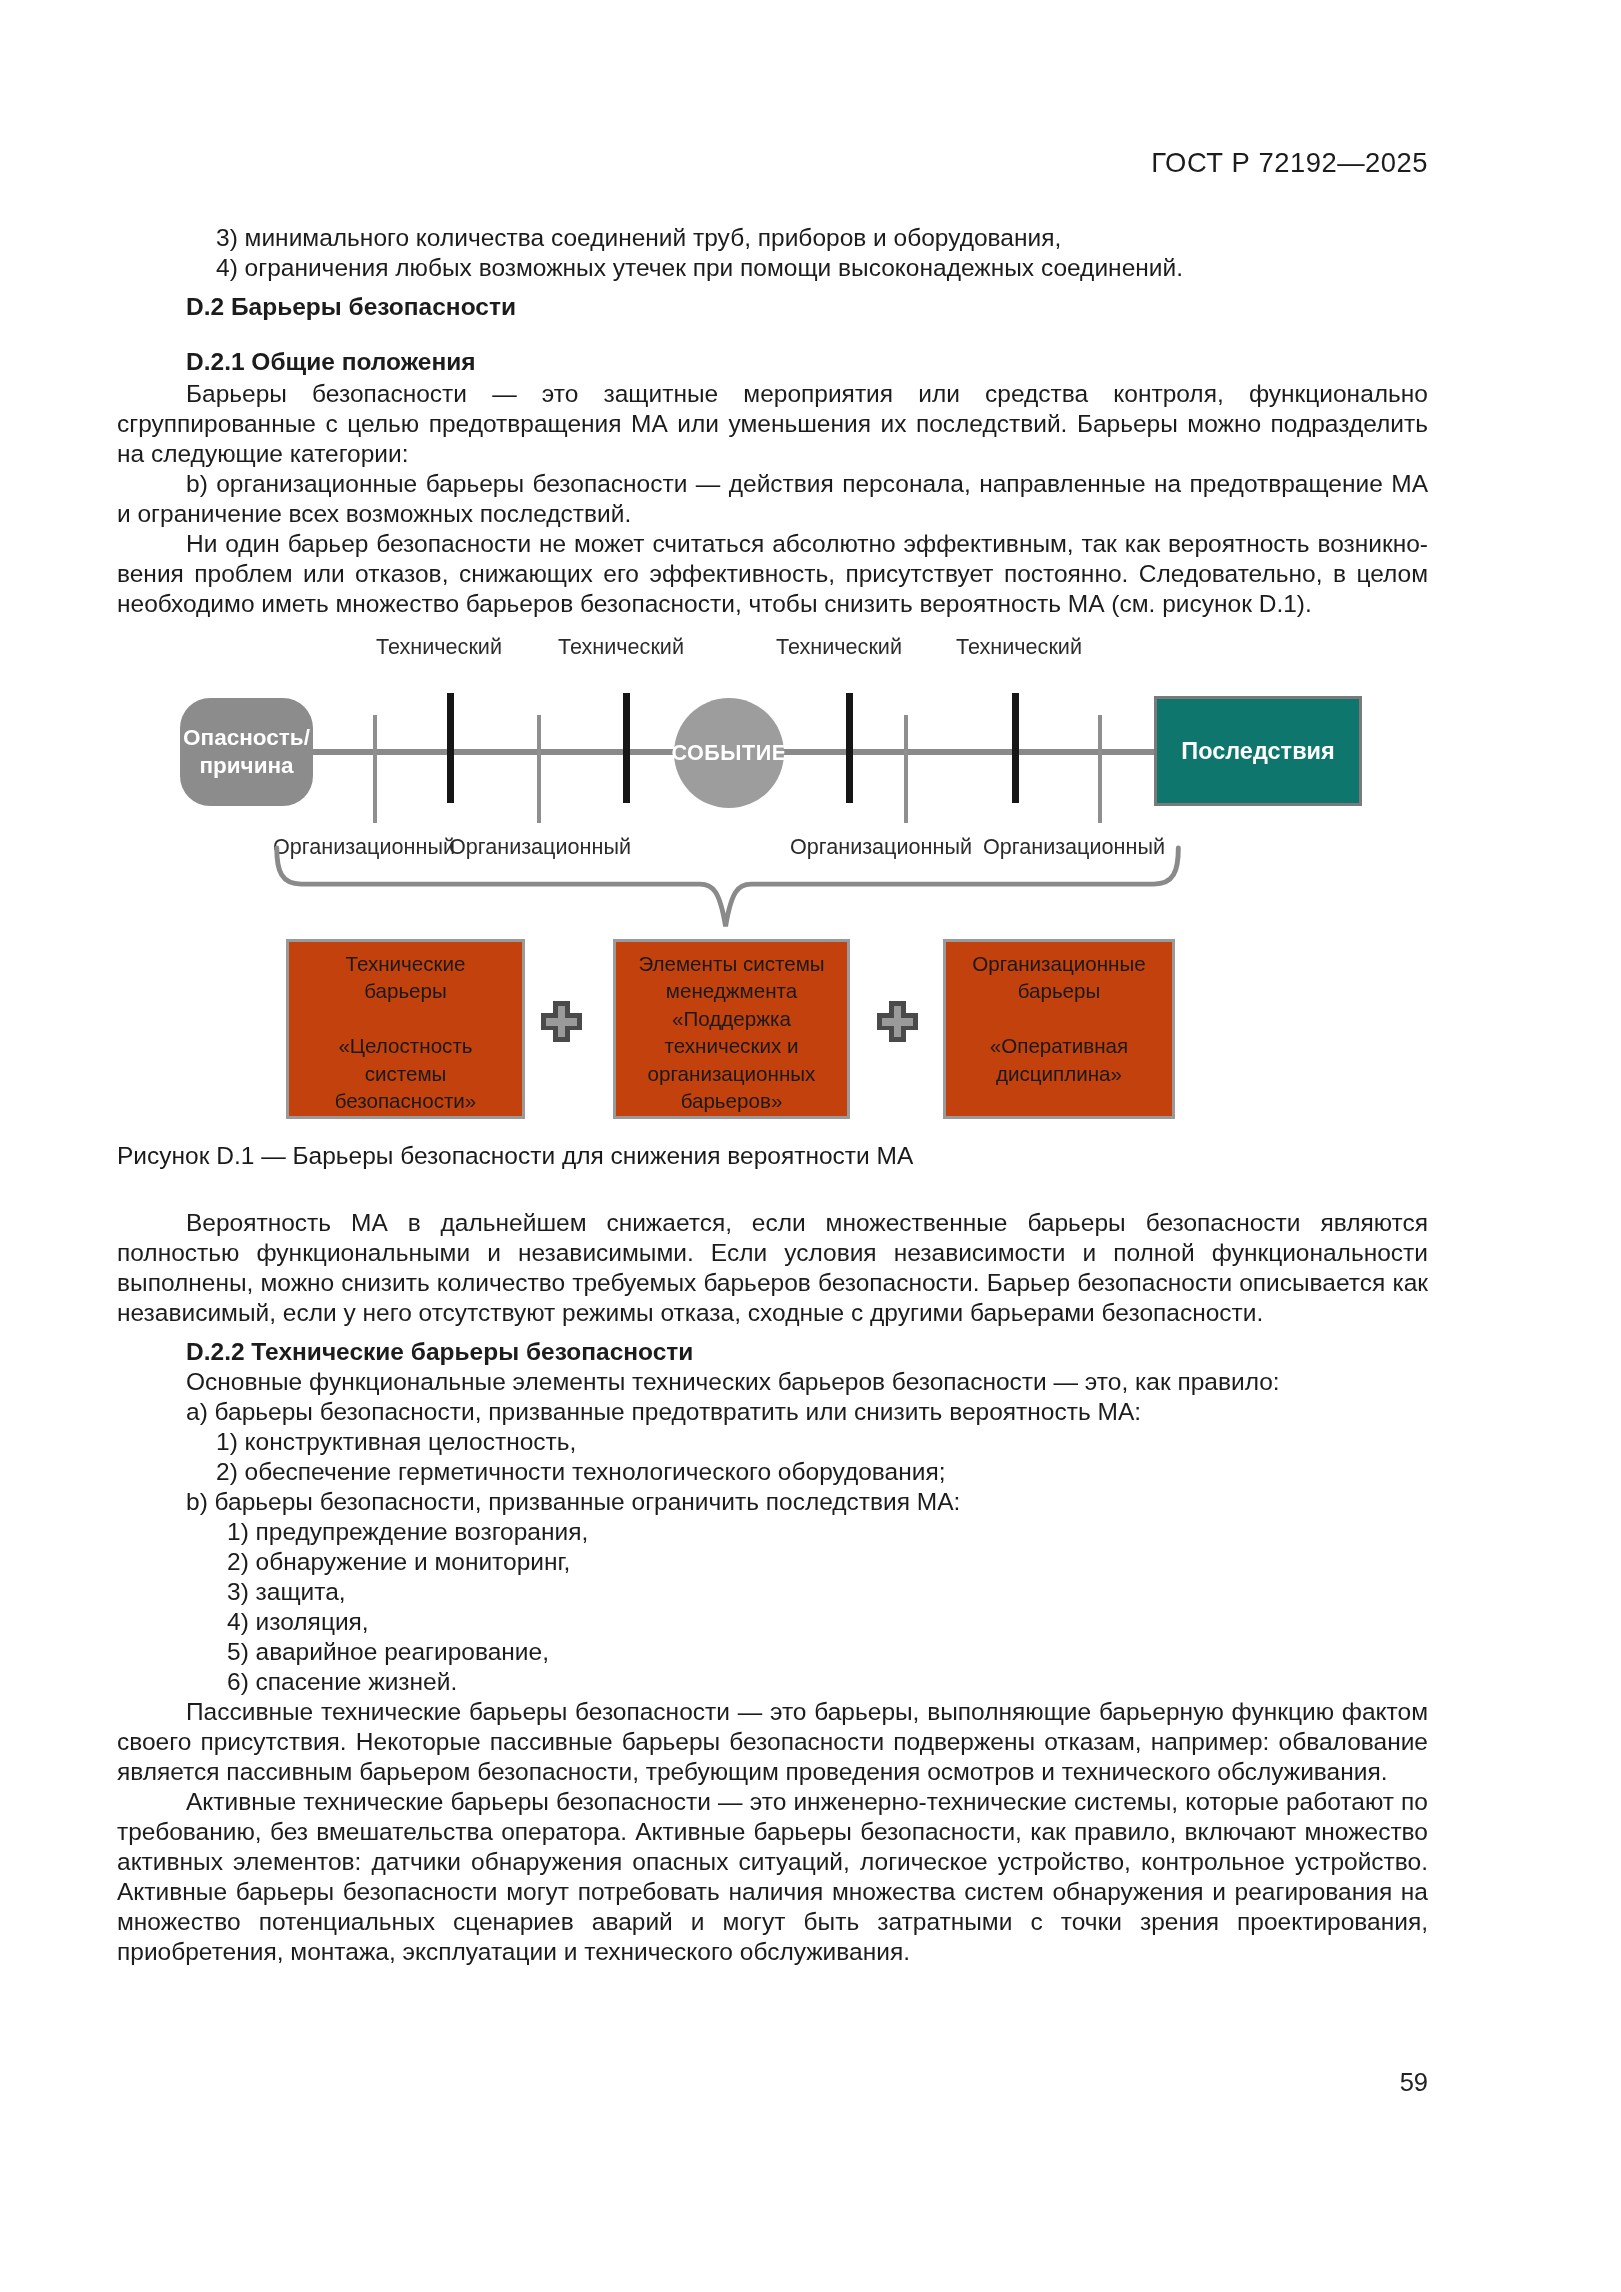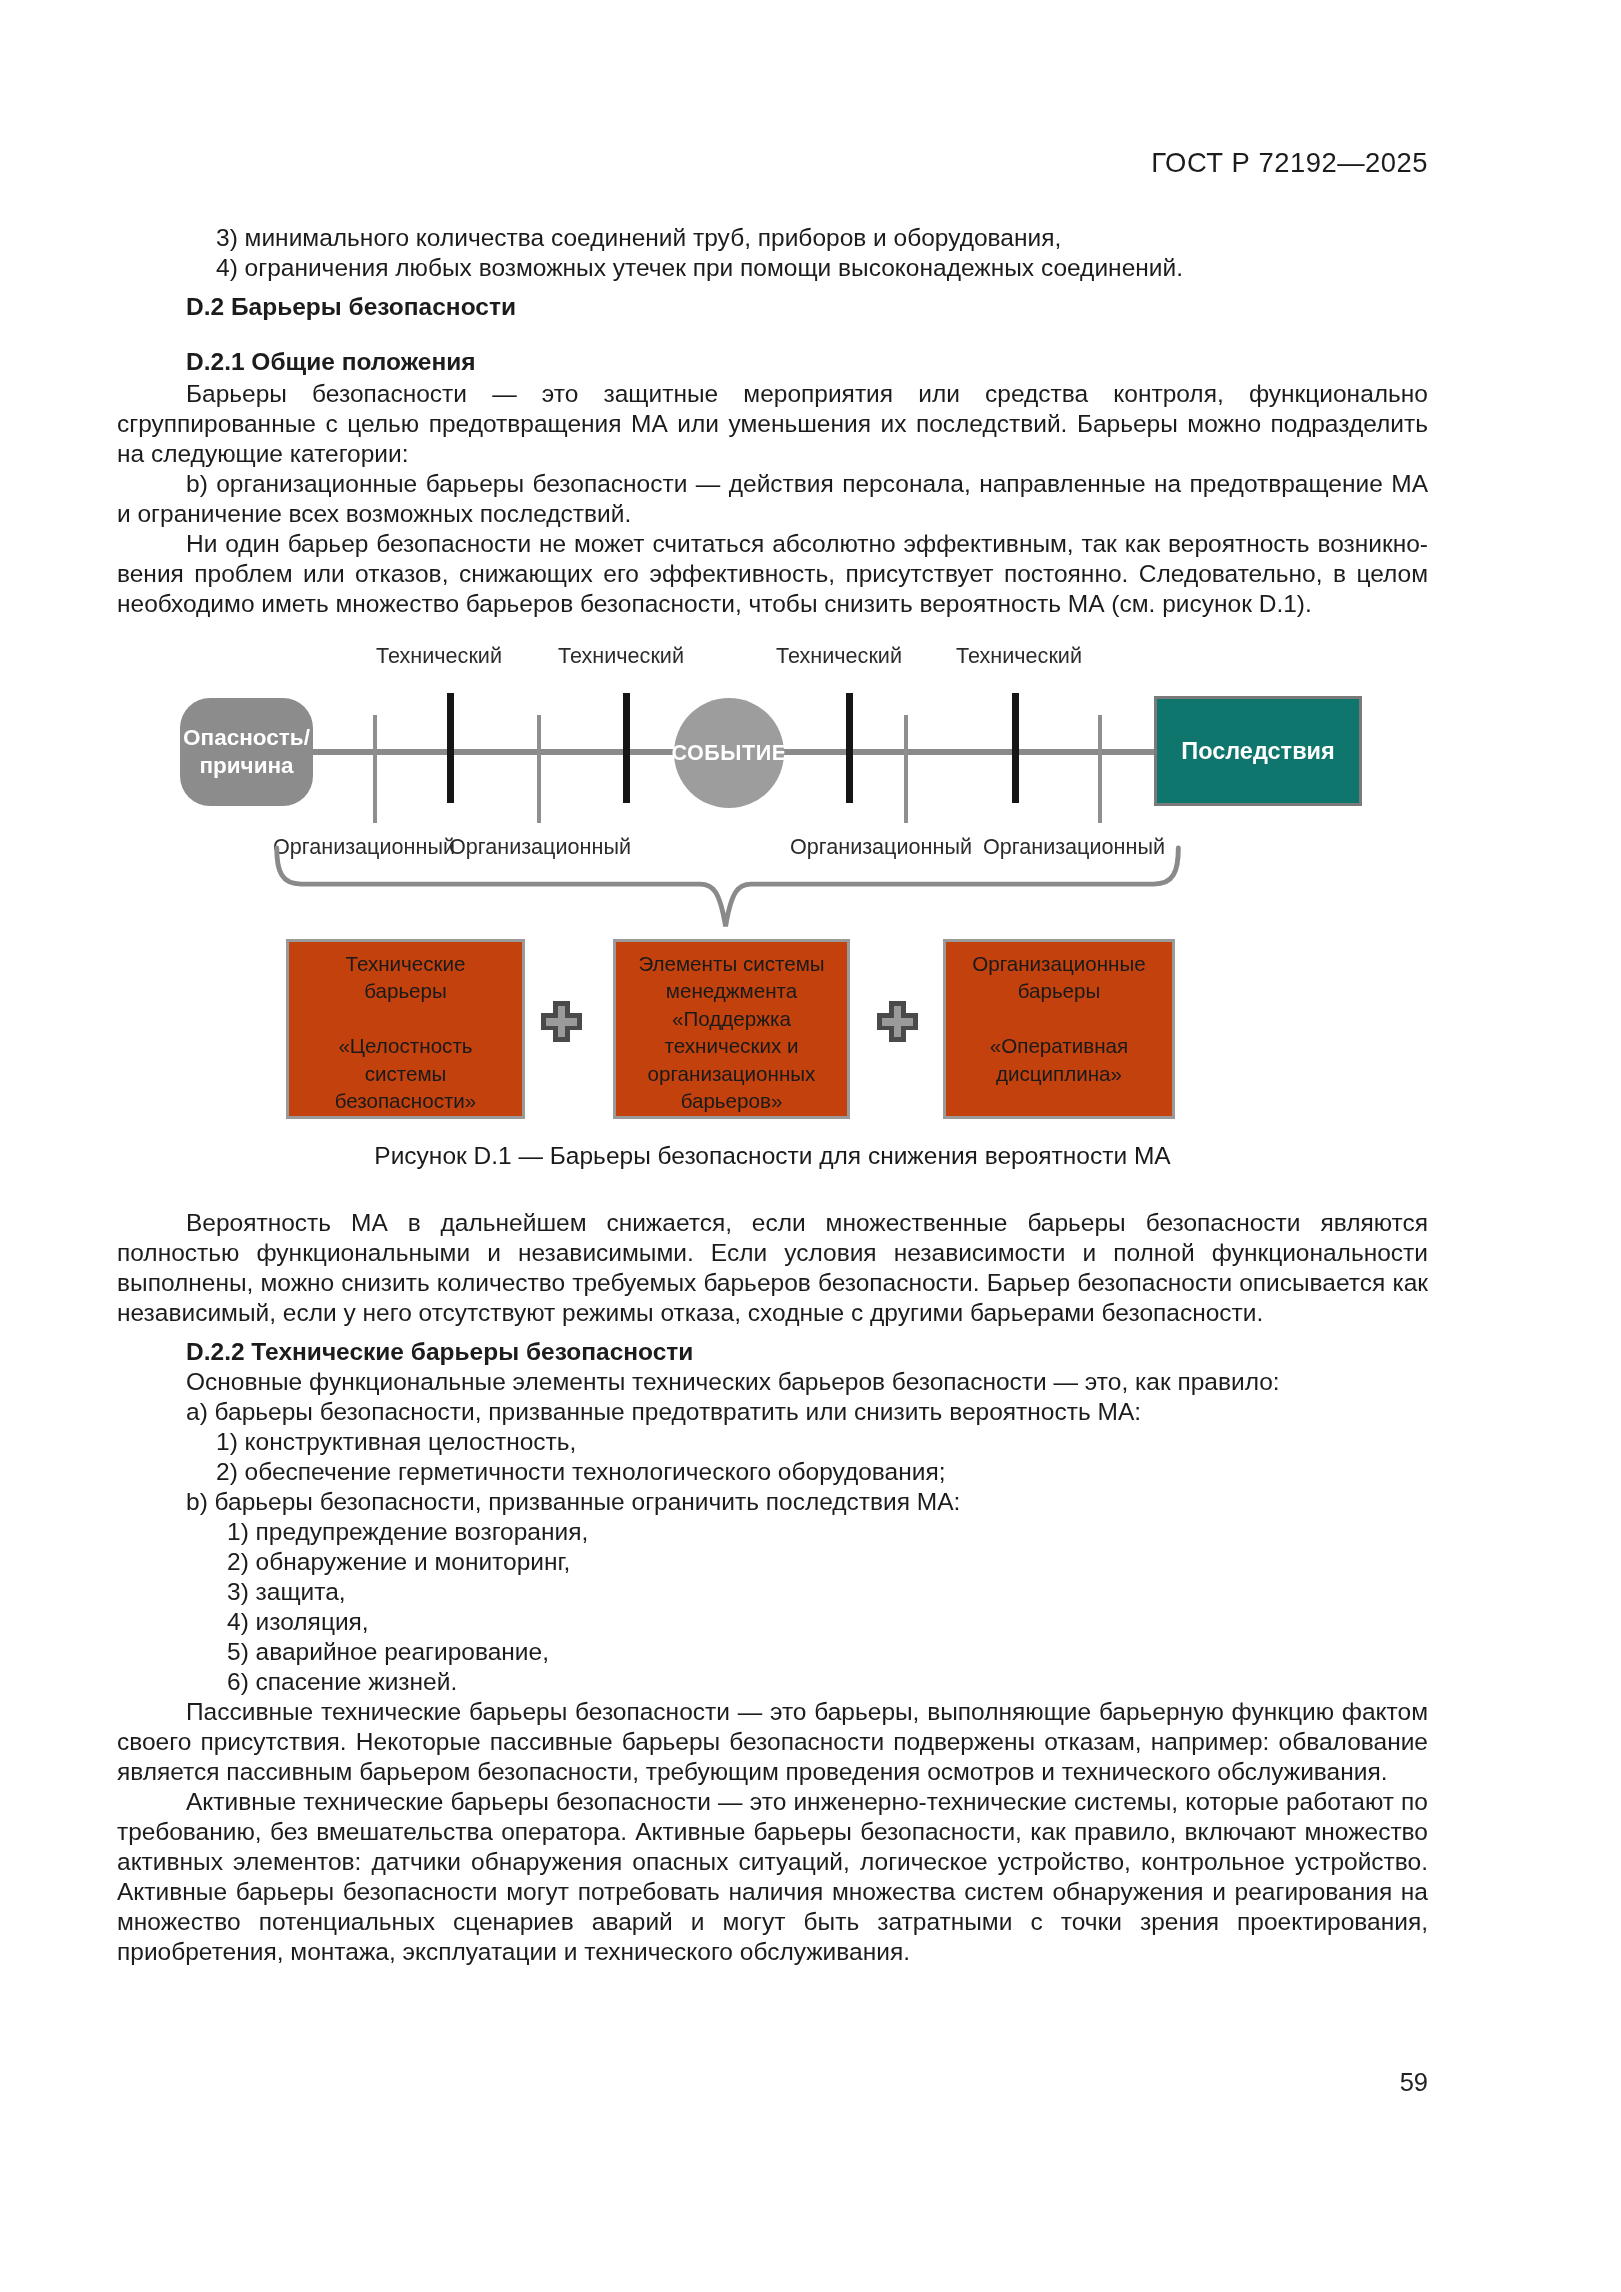--- a/index.html
+++ b/index.html
@@ -29,21 +29,21 @@
   h4.h-d21{margin-top:25.5px;}
   h4.h-d22{margin-top:9.8px;}
   p.after-h{margin-top:2px;}
   p.resume{margin-top:22.5px;}
 
   
   .figure{
     position:relative;height:554px;margin-top:11.8px;
   }
   .diag-label-top{
-    position:absolute;top:10px;transform:translateX(-50%);
+    position:absolute;top:1px;transform:translateX(-50%);
     font-size:21.6px;color:#2b2b2b;white-space:nowrap;
   }
   .diag-label-bottom{
     position:absolute;top:201px;transform:translateX(-50%);
     font-size:21.6px;color:#2b2b2b;white-space:nowrap;
   }
   .hazard-box{
     position:absolute;left:63px;top:67px;width:133px;height:108px;
     background:#8c8c8c;color:#ffffff;font-weight:bold;font-size:22.5px;line-height:28px;
     display:flex;align-items:center;justify-content:center;text-align:center;
@@ -78,21 +78,21 @@
   .box3{left:826px;width:226px;}
   .plus{position:absolute;top:370px;width:41px;height:41px;}
   .plus1{left:424px;}
   .plus2{left:760px;}
   .plus .pv{position:absolute;left:11.8px;top:0;width:17.6px;height:41px;background:#4a4a4a;}
   .plus .ph{position:absolute;left:0;top:11.8px;width:41px;height:17.6px;background:#4a4a4a;}
   .plus .pvl{position:absolute;left:16.7px;top:4.9px;width:7.8px;height:31px;background:#9a9a9a;}
   .plus .phl{position:absolute;left:4.9px;top:16.7px;width:31px;height:7.8px;background:#9a9a9a;}
   .fig-caption{
     position:absolute;left:0;top:510px;width:100%;
-    text-align:center;font-size:24.5px;color:#1a1a1a;
+    text-align:left;font-size:24.5px;color:#1a1a1a;
   }
   .page-number{
     position:absolute;top:2068px;right:193px;font-size:25.5px;color:#222;
   }
 </style>
 </head>
 <body>
 
 <div class="page">
 

